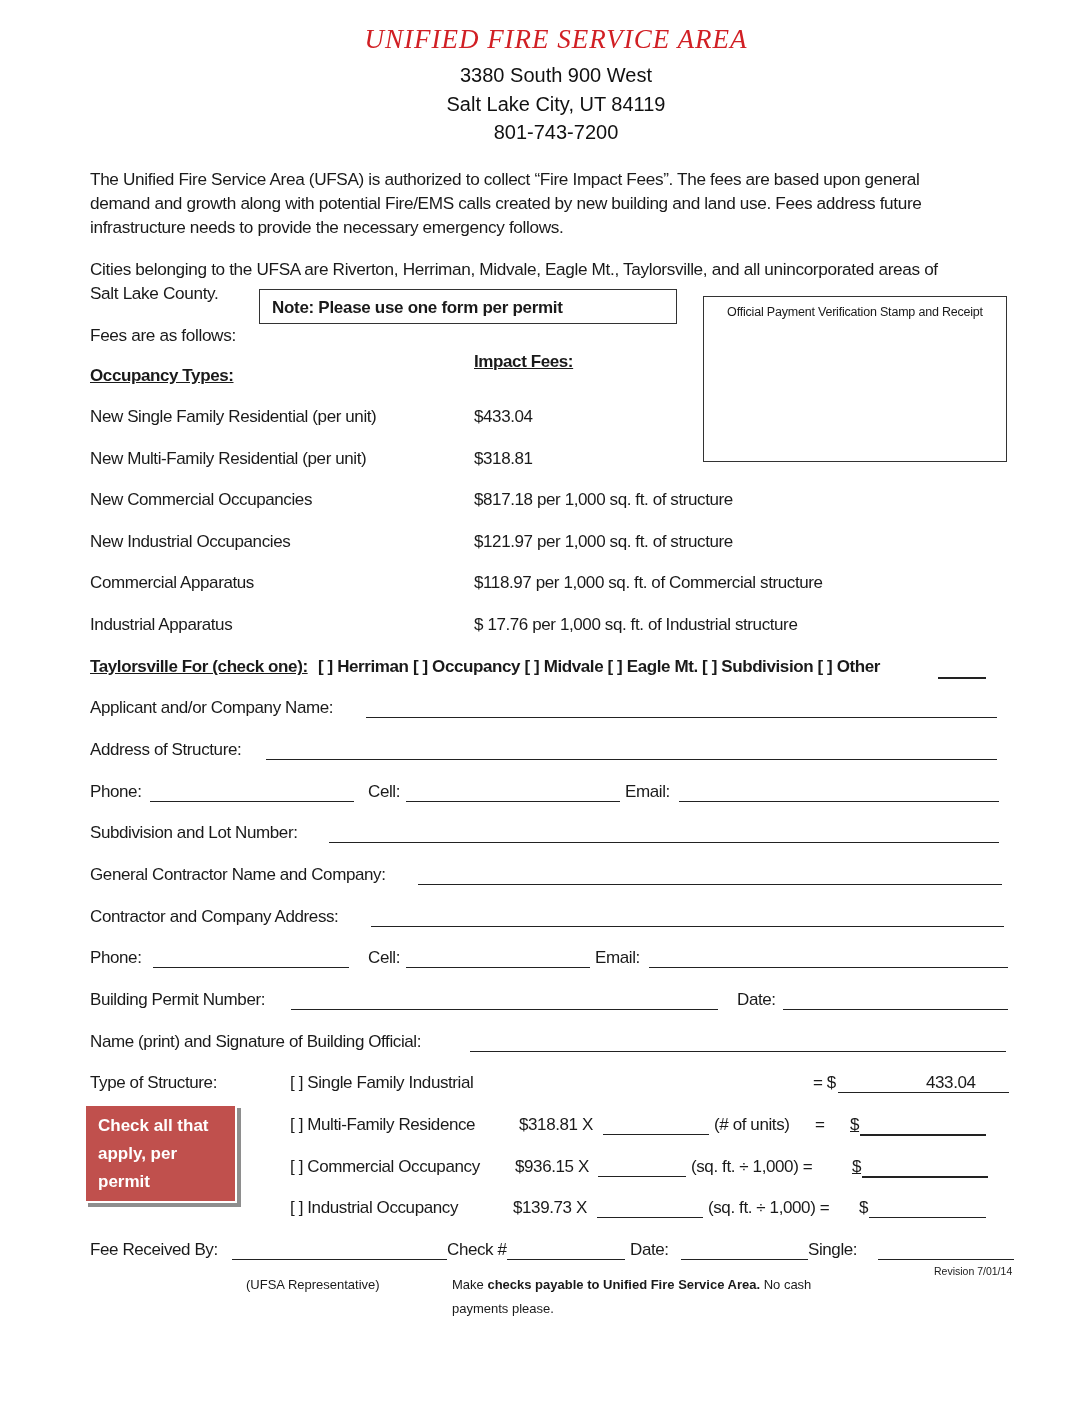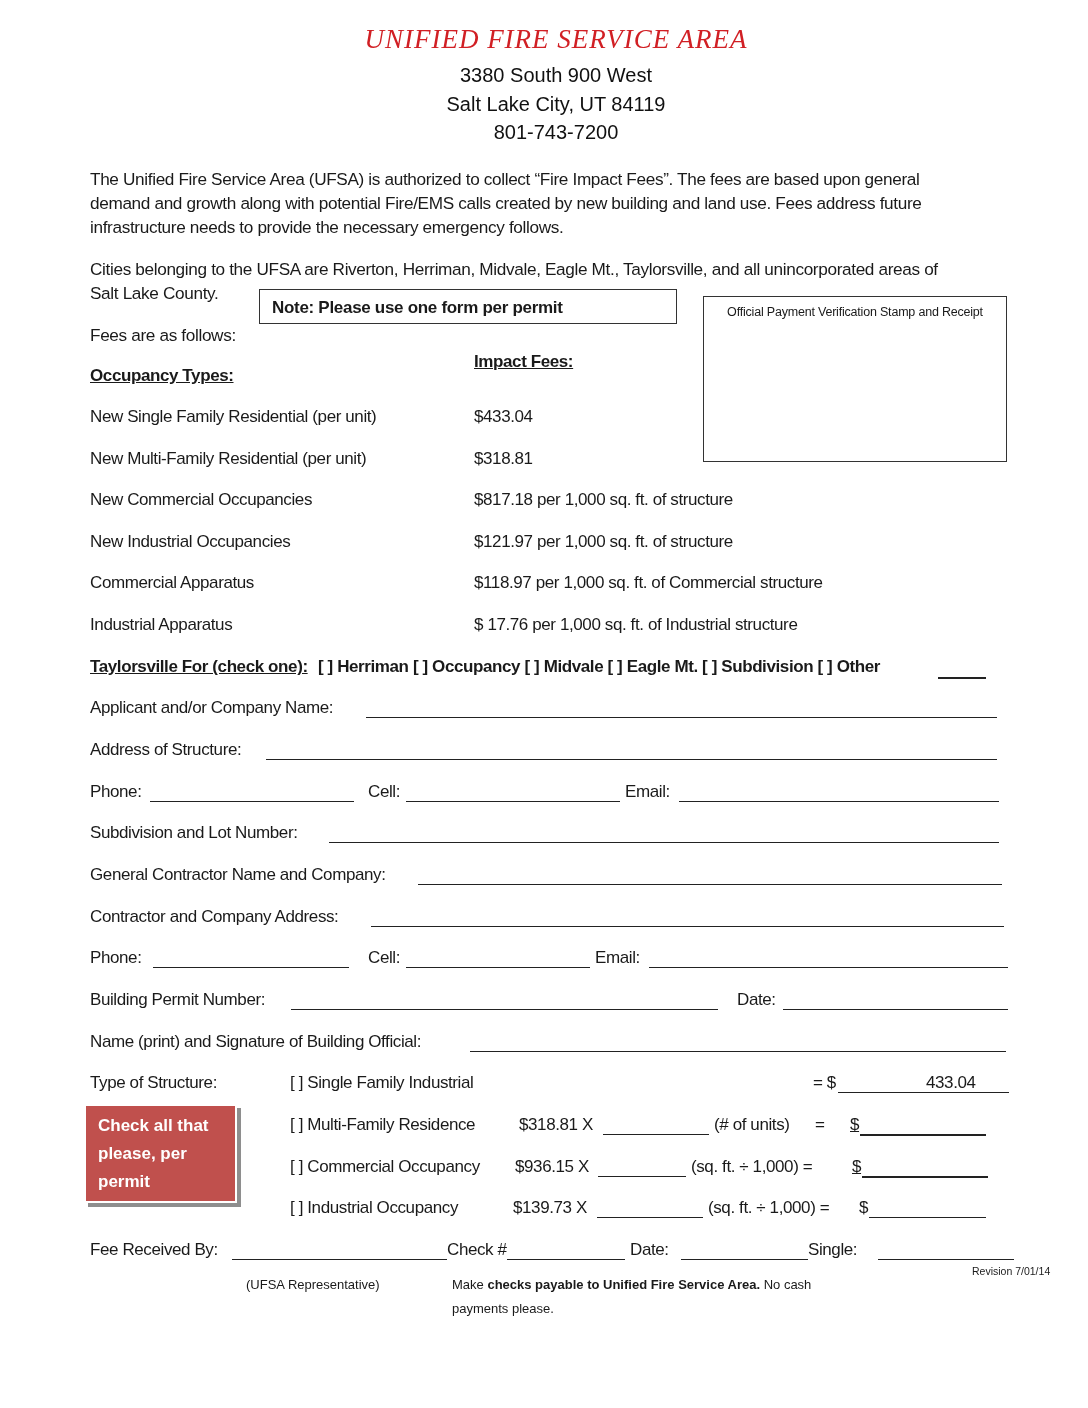--- a/index.html
+++ b/index.html
@@ -111,21 +111,21 @@
 <div class="line" style="left:291px;top:1009px;width:427px"></div>
 <div class="abs body-txt lbl" style="left:737px;top:990px">Date:</div>
 <div class="line" style="left:783px;top:1009px;width:225px"></div>
 
 <div class="abs body-txt lbl" style="left:90px;top:1032px">Name (print) and Signature of Building Official:</div>
 <div class="line" style="left:470px;top:1051px;width:536px"></div>
 
 <div class="abs body-txt lbl" style="left:90px;top:1073px">Type of Structure:</div>
 
 <div class="callout">
-  <span class="body-txt">Check all that please, per permit</span>
+  <span class="body-txt">Check all that apply, per permit</span>
 </div>
 
 <div class="abs body-txt lbl" style="left:290px;top:1073px">[ ] Single Family Industrial</div>
 <div class="abs body-txt lbl" style="left:813px;top:1073px">= $</div>
 <div class="line" style="left:838px;top:1092px;width:171px"></div>
 <div class="abs body-txt lbl" style="left:926px;top:1073px">433.04</div>
 
 <div class="abs body-txt lbl" style="left:290px;top:1115px">[ ] Multi-Family Residence</div>
 <div class="abs body-txt lbl" style="left:519px;top:1115px">$318.81 X</div>
 <div class="line" style="left:603px;top:1134px;width:106px"></div>
@@ -150,18 +150,18 @@
 
 <div class="abs body-txt lbl" style="left:90px;top:1240px">Fee Received By:</div>
 <div class="line" style="left:232px;top:1259px;width:215px"></div>
 <div class="abs body-txt lbl" style="left:447px;top:1240px">Check #</div>
 <div class="line" style="left:507px;top:1259px;width:118px"></div>
 <div class="abs body-txt lbl" style="left:630px;top:1240px">Date:</div>
 <div class="line" style="left:681px;top:1259px;width:127px"></div>
 <div class="abs body-txt lbl" style="left:808px;top:1240px">Single:</div>
 <div class="line" style="left:878px;top:1259px;width:136px"></div>
 
-<div class="abs body-txt tiny" style="left:972px;top:1265px">Revision 7/01/14</div>
+<div class="abs body-txt tiny" style="left:934px;top:1265px">Revision 7/01/14</div>
 <div class="abs body-txt small" style="left:246px;top:1277px">(UFSA Representative)</div>
 <div class="abs body-txt small" style="left:452px;top:1277px">
   <span>Make </span><span class="b">checks payable to Unified Fire Service Area.</span><span> No cash</span>
 </div>
 <div class="abs body-txt small" style="left:452px;top:1301px">payments please.</div>
 
 </body></html>

